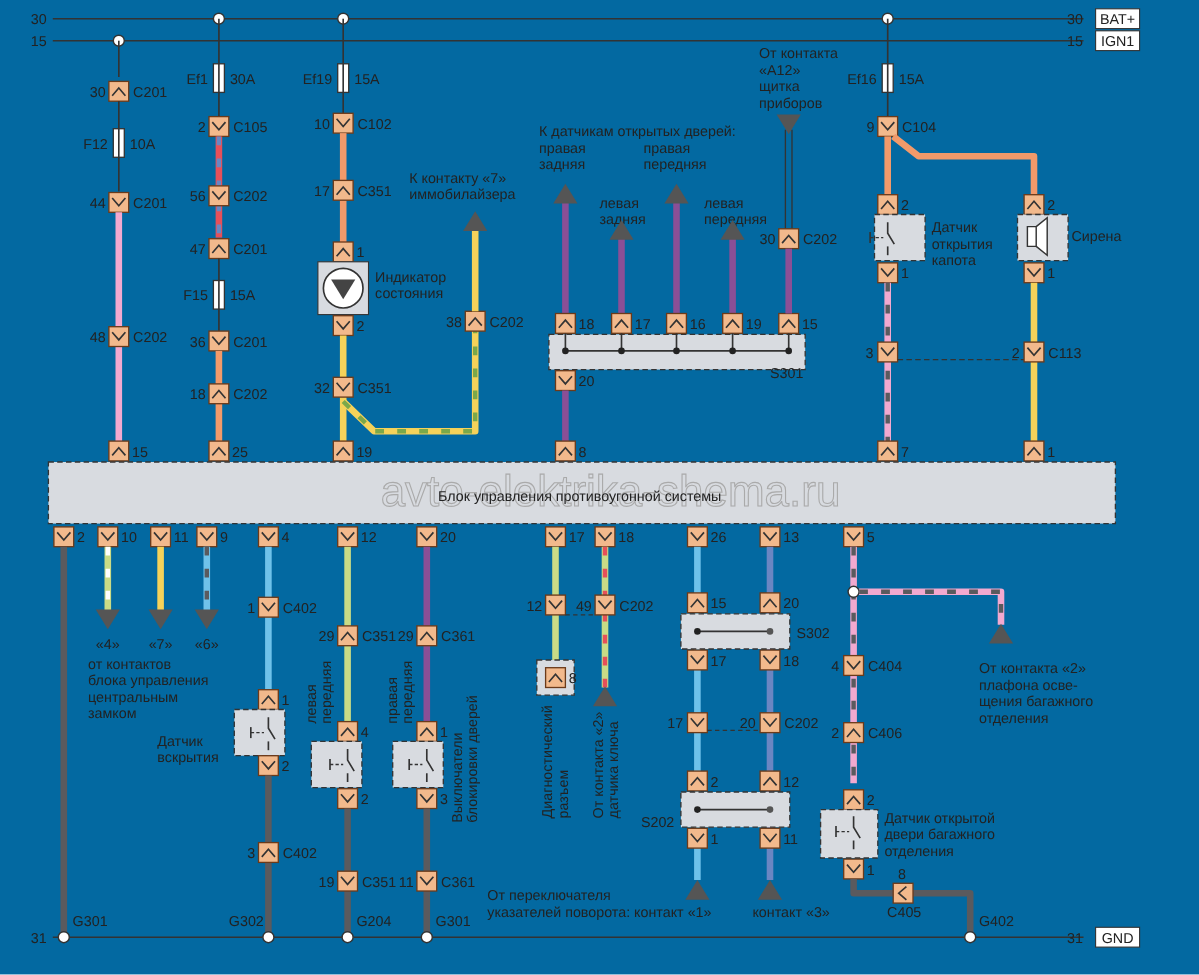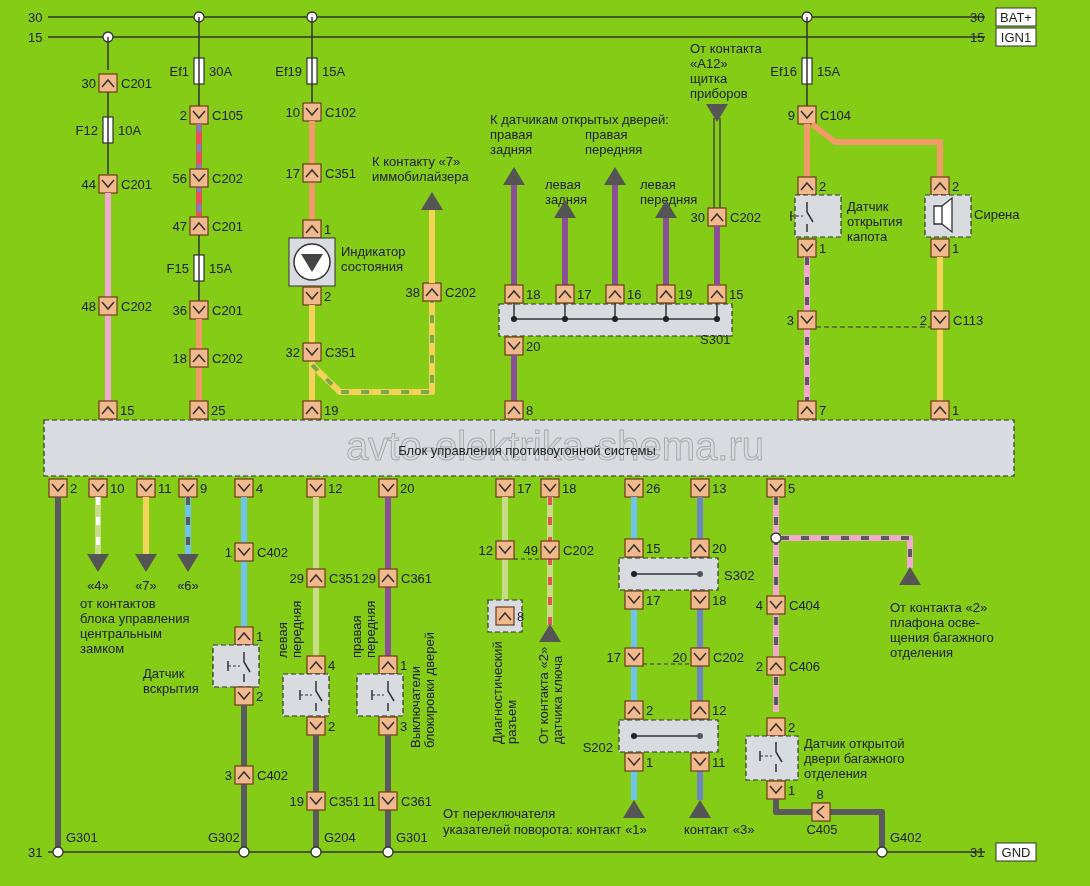--- a/index.html
+++ b/index.html
@@ -1,16 +1,16 @@
 <!DOCTYPE html>
 <html><head>
 <meta charset="utf-8">
 <style>
   html,body{margin:0;padding:0;background:#fff;}
-  #wrap{position:relative;width:1090px;height:886px;overflow:hidden;background:#84cc16;font-family:"Liberation Sans",sans-serif;}
+  #wrap{position:relative;width:1090px;height:886px;overflow:hidden;background:#0369a1;font-family:"Liberation Sans",sans-serif;}
   svg{position:absolute;left:0;top:0;}
   text{font-family:"Liberation Sans",sans-serif;fill:#222;}
   .lbl{font-size:13px;}
   .wm{font-size:40px;fill:none;stroke:#aaa;stroke-width:1;}
 </style>
 </head>
 <body>
 
 <div id="wrap">
 <svg id="dg" width="1090" height="886" viewBox="0 0 1090 886">

